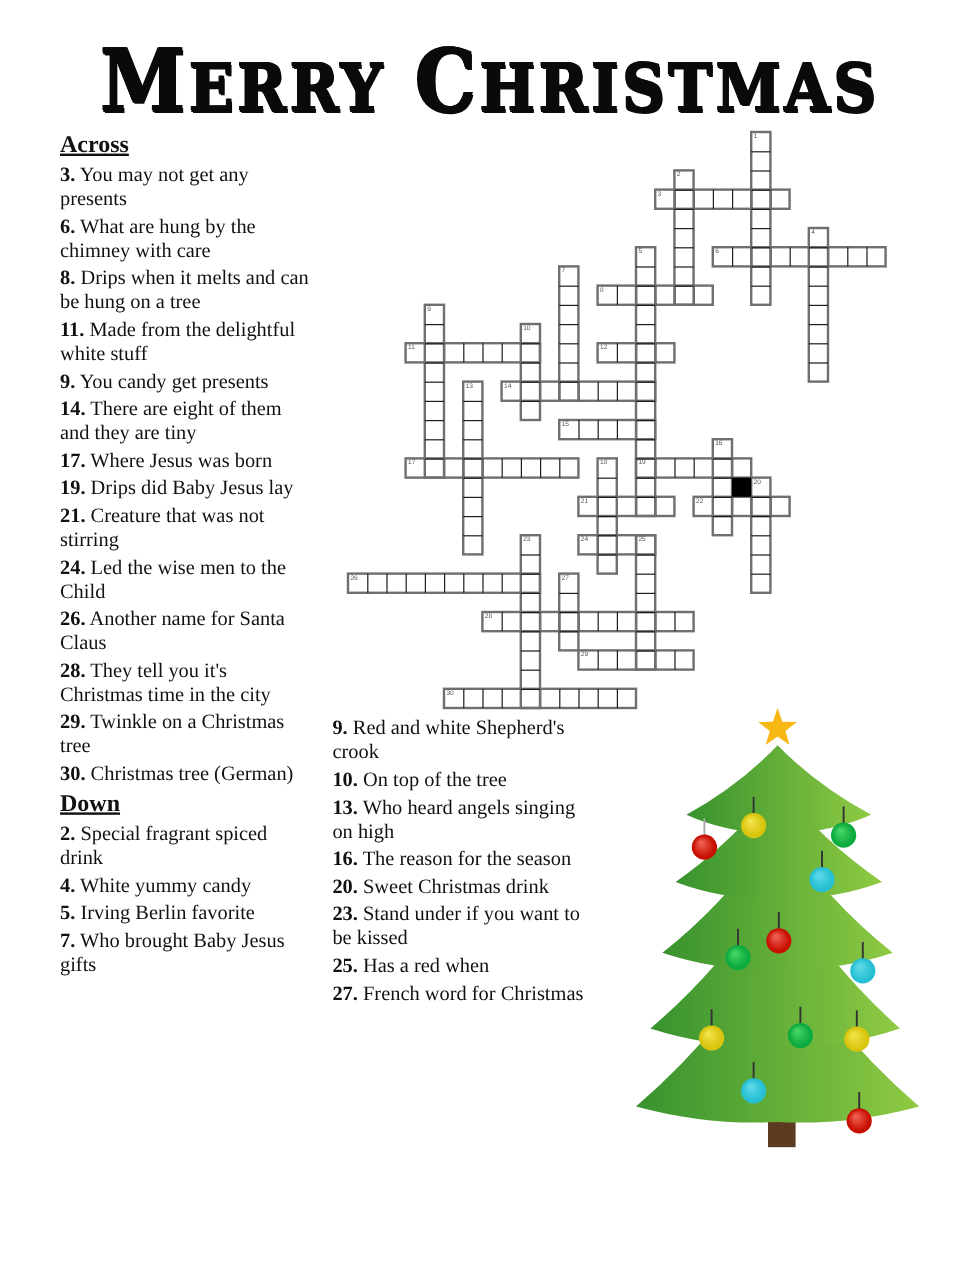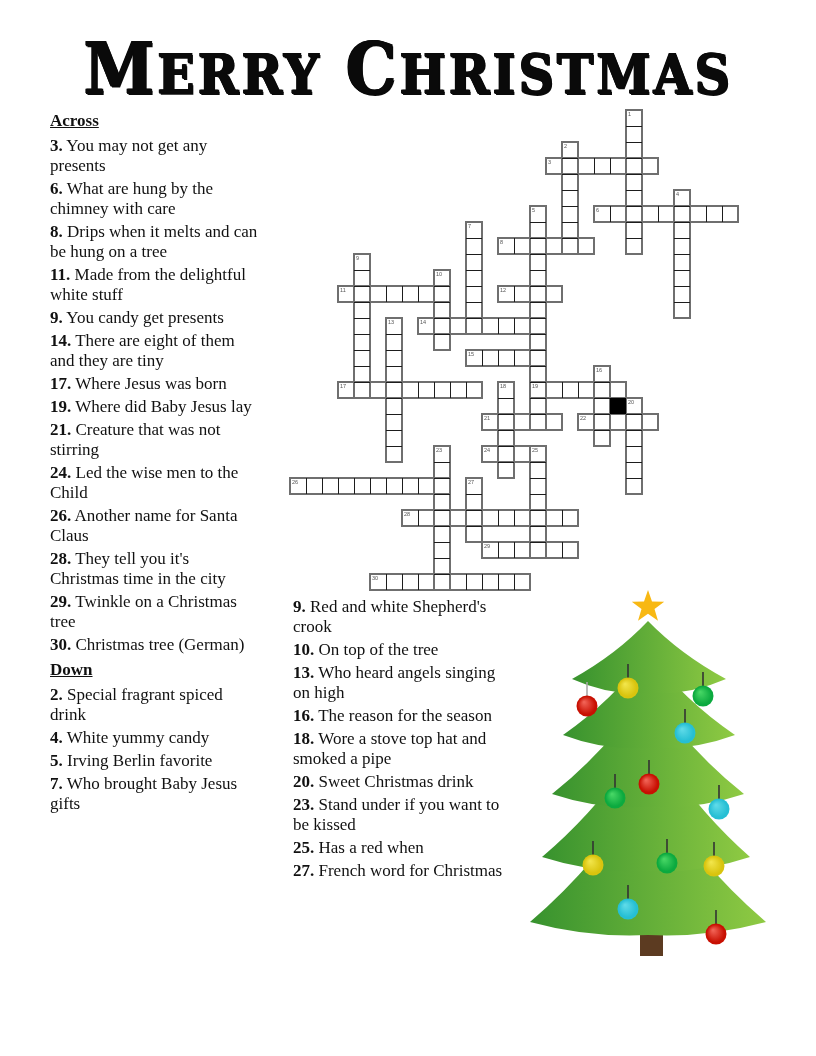--- a/index.html
+++ b/index.html
@@ -9,22 +9,22 @@
   .title{position:absolute;top:26px;left:0;right:0;text-align:center;white-space:nowrap;
          font-family:"DejaVu Serif",serif;font-weight:bold;color:#0a0a0a;
          transform:scaleY(1.12);transform-origin:top center;}
   .tword{display:inline-block;margin:0 12px;
          text-shadow:1px 0 0 #0a0a0a,0 1px 0 #0a0a0a,1.5px 1.5px 0 #0a0a0a,-0.5px -0.5px 0 #0a0a0a;}
   .tinitial{font-size:64px;letter-spacing:3px;}
   .trest{font-size:49px;letter-spacing:3px;}
   
   .clue-col{position:absolute;font-size:17px;line-height:20px;}
   #clues-left{left:50px;top:111px;width:212px;}
-  #clues-mid{left:293px;top:597px;width:213px;}
-  .clue-head{font-weight:bold;text-decoration:underline;font-size:17px;margin:0 0 5px 0;}
+  #clues-mid{left:277px;top:597px;width:213px;}
+  .clue-head{font-weight:bold;text-decoration:underline;font-size:20px;margin:0 0 5px 0;}
   .clue-head.down-head{margin-top:5px;}
   p.clue{margin:0 0 3px 0;}
   p.clue b{font-weight:bold;}
   
   #grid{position:absolute;left:0;top:0;width:816px;height:1056px;pointer-events:none;}
   .word{position:absolute;border:2px solid #6f6f6f;box-sizing:border-box;background:transparent;pointer-events:auto;}
   .cell-line{position:absolute;background:#1d1d1d;}
   .cellnum{position:absolute;font-family:"Liberation Sans",sans-serif;font-size:5.5px;
            line-height:6px;color:#555;z-index:4;}
   .blackcell{position:absolute;background:#000;z-index:3;}
@@ -40,21 +40,21 @@
   <div class="clue-col" id="clues-left">
     <div class="clue-head">Across</div>
     <div id="across-list">
         <p class="clue"><b>3.</b><span> You may not get any presents</span></p>
         <p class="clue"><b>6.</b><span> What are hung by the chimney with care</span></p>
         <p class="clue"><b>8.</b><span> Drips when it melts and can be hung on a tree</span></p>
         <p class="clue"><b>11.</b><span> Made from the delightful white stuff</span></p>
         <p class="clue"><b>9.</b><span> You candy get presents</span></p>
         <p class="clue"><b>14.</b><span> There are eight of them and they are tiny</span></p>
         <p class="clue"><b>17.</b><span> Where Jesus was born</span></p>
-        <p class="clue"><b>19.</b><span> Where did Baby Jesus lay</span></p>
+        <p class="clue"><b>19.</b><span> Drips did Baby Jesus lay</span></p>
         <p class="clue"><b>21.</b><span> Creature that was not stirring</span></p>
         <p class="clue"><b>24.</b><span> Led the wise men to the Child</span></p>
         <p class="clue"><b>26.</b><span> Another name for Santa Claus</span></p>
         <p class="clue"><b>28.</b><span> They tell you it's Christmas time in the city</span></p>
         <p class="clue"><b>29.</b><span> Twinkle on a Christmas tree</span></p>
         <p class="clue"><b>30.</b><span> Christmas tree (German)</span></p>
       </div>
     <div class="clue-head down-head">Down</div>
     <div id="down-left-list">
         <p class="clue"><b>2.</b><span> Special fragrant spiced drink</span></p>
@@ -63,21 +63,20 @@
         <p class="clue"><b>7.</b><span> Who brought Baby Jesus gifts</span></p>
       </div>
   </div>
 
   <div class="clue-col" id="clues-mid">
     <div id="down-right-list">
         <p class="clue"><b>9.</b><span> Red and white Shepherd's crook</span></p>
         <p class="clue"><b>10.</b><span> On top of the tree</span></p>
         <p class="clue"><b>13.</b><span> Who heard angels singing on high</span></p>
         <p class="clue"><b>16.</b><span> The reason for the season</span></p>
-        <p class="clue"><b>18.</b><span> Wore a stove top hat and smoked a pipe</span></p>
         <p class="clue"><b>20.</b><span> Sweet Christmas drink</span></p>
         <p class="clue"><b>23.</b><span> Stand under if you want to be kissed</span></p>
         <p class="clue"><b>25.</b><span> Has a red when</span></p>
         <p class="clue"><b>27.</b><span> French word for Christmas</span></p>
       </div>
   </div>
 
   <div id="grid">
       <div class="word" style="left: 545px; top: 157px; width: 114px; height: 18px; border-color: rgb(111, 111, 111);"></div>
       <div class="cell-line" style="background: rgb(29, 29, 29); left: 562px; top: 158px; width: 1px; height: 16px;"></div>

